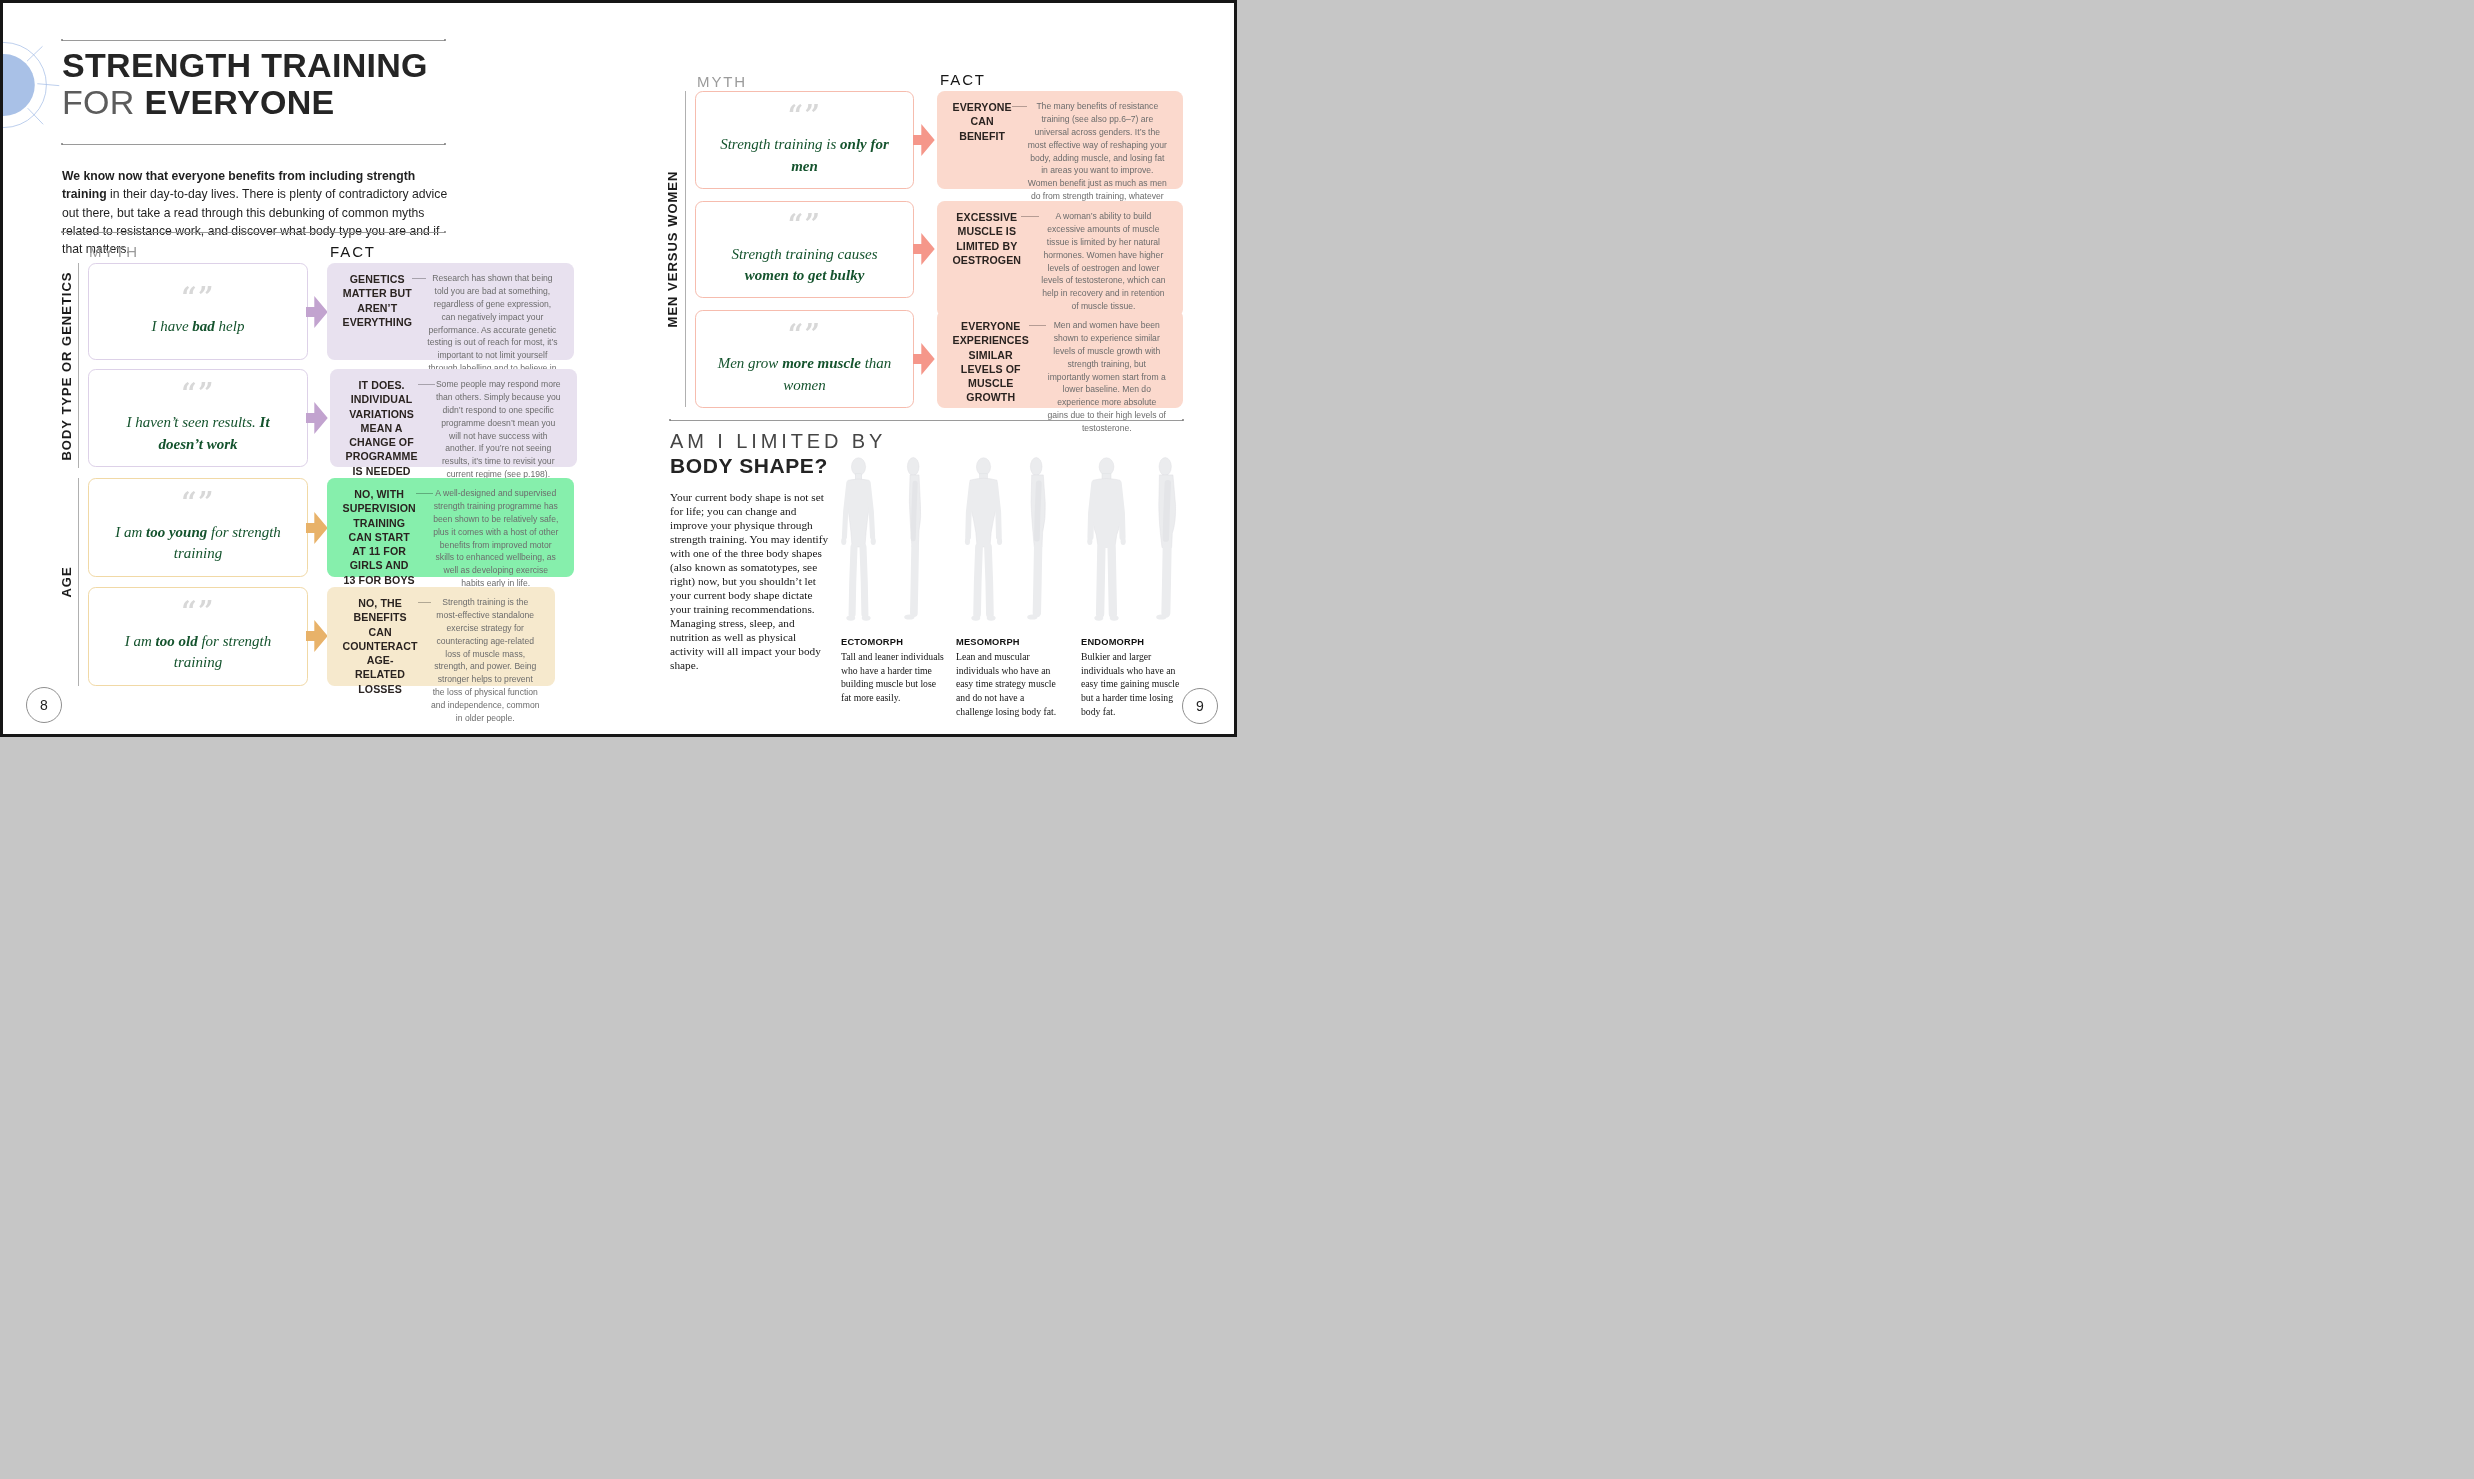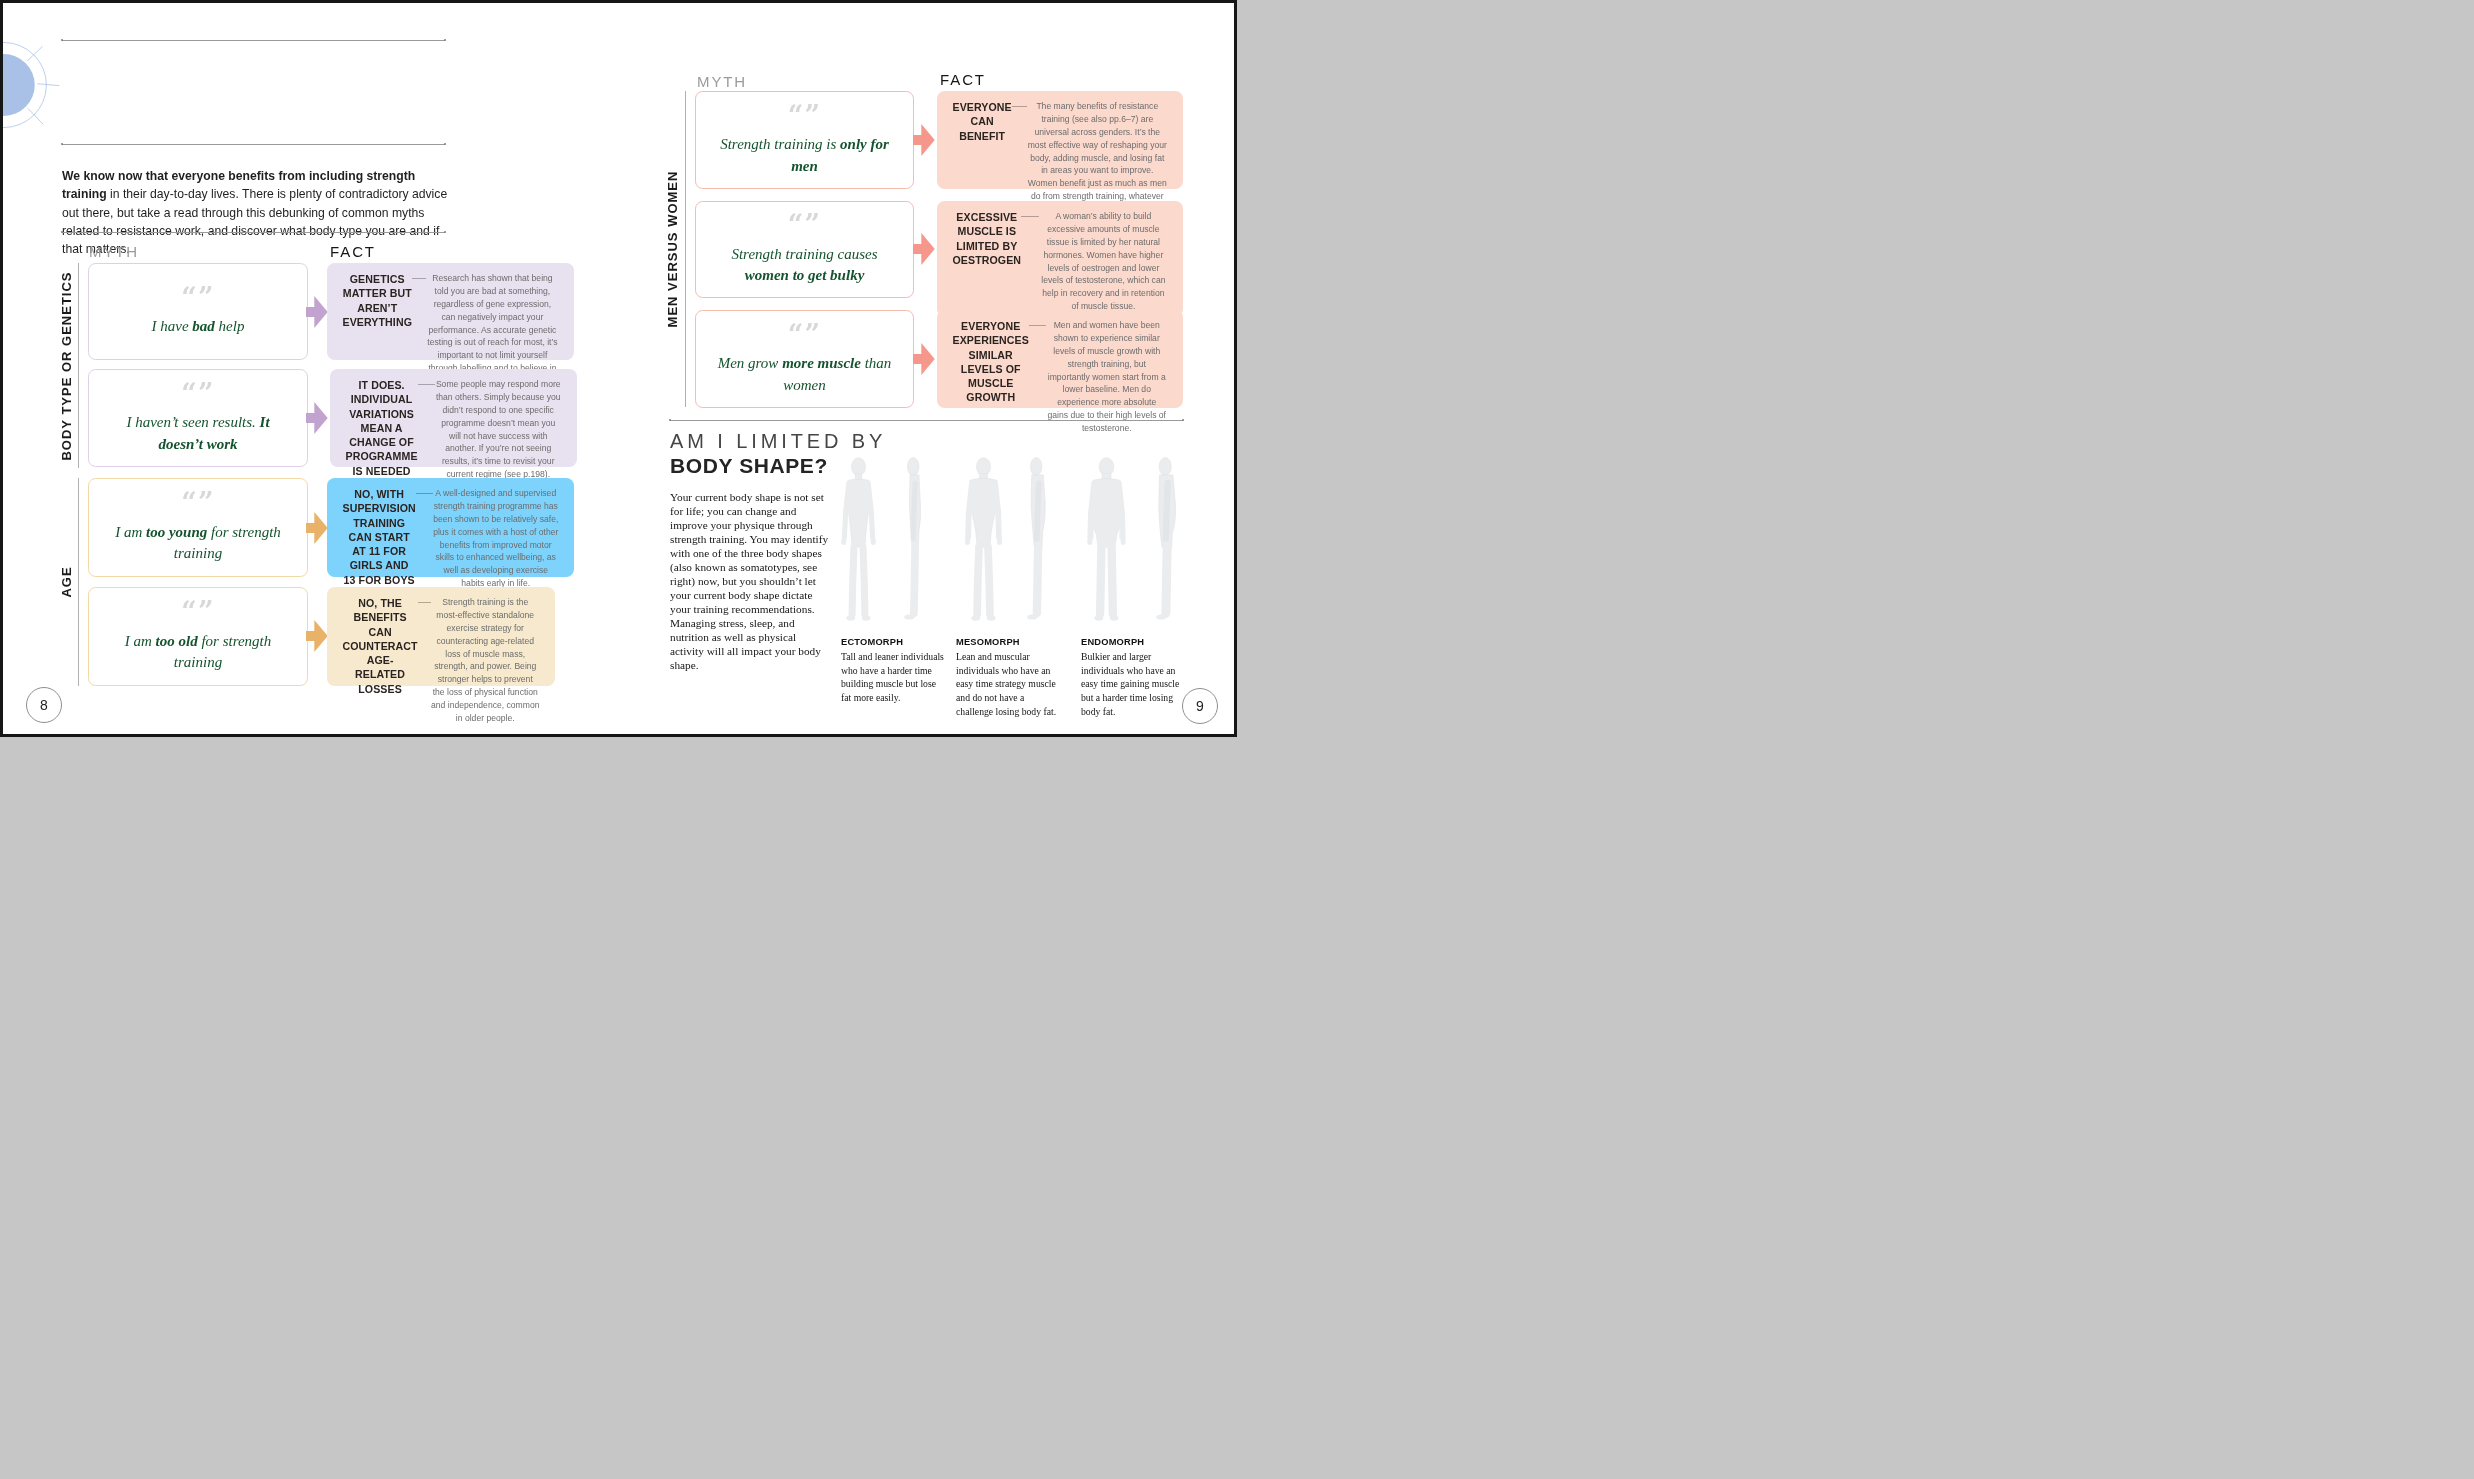--- a/index.html
+++ b/index.html
@@ -82,20 +82,27 @@
     <circle cx="82" cy="85" r="66" fill="none" stroke="#a9c1e7" stroke-width="1.2"></circle>
     <g stroke="#a9c1e7" stroke-width="1.2">
       <line x1="118" y1="48" x2="142" y2="25"></line>
       <line x1="134" y1="83" x2="168" y2="86"></line>
       <line x1="119" y1="121" x2="143" y2="146"></line>
     </g>
   </svg>
 
   <div class="rule" style="left:59px;top:37px;width:383px;"></div>
 
+  <div class="title">
+    <div><span class="t-bold">STRENGTH TRAINING</span></div>
+    <div>
+      <span class="t-light">FOR</span>
+      <span class="t-bold">EVERYONE</span>
+    </div>
+  </div>
 
   <div class="rule" style="left:59px;top:141px;width:383px;"></div>
 
   <p class="intro"><strong>We know now that everyone benefits from including strength training</strong><span> in their day-to-day lives. There is plenty of contradictory advice out there, but take a read through this debunking of common myths related to resistance work, and discover what body type you are and if that matters.</span></p>
 
   <div class="rule" style="left:59px;top:229px;width:383px;"></div>
 
   <div class="col-header myth" style="left:86px;top:240px;">MYTH</div>
   <div class="col-header fact" style="left:327px;top:240px;">FACT</div>
 
@@ -130,21 +137,21 @@
     <div class="fact-body">Some people may respond more than others. Simply because you didn’t respond to one specific programme doesn’t mean you will not have success with another. If you’re not seeing results, it’s time to revisit your current regime (see p.198).</div>
   </div>
 
   <div class="mythbox" style="left: 85px; top: 475px; width: 220px; height: 99px; border-color: rgb(241, 217, 166);">
     <div class="qmark">“”</div>
     <div class="qtext"><span>I am </span><span class="q-bold">too young</span><span> for strength training</span></div>
   </div>
   <svg class="arrow-svg" style="left:303px;top:507px;" width="23" height="36" viewBox="0 0 36 56">
     <polygon points="0,20 13,20 13,3 34,28 13,53 13,36 0,36" style="fill: rgb(232, 178, 105);"></polygon>
   </svg>
-  <div class="factbox" style="left: 324px; top: 475px; width: 247px; height: 99px; background-color: #7dd3fc;">
+  <div class="factbox" style="left: 324px; top: 475px; width: 247px; height: 99px; background-color: #86efac;">
     <div class="fact-heading">NO, WITH SUPERVISION TRAINING CAN START AT 11 FOR GIRLS AND 13 FOR BOYS</div>
     <div class="fact-divider"></div>
     <div class="fact-body">A well-designed and supervised strength training programme has been shown to be relatively safe, plus it comes with a host of other benefits from improved motor skills to enhanced wellbeing, as well as developing exercise habits early in life.</div>
   </div>
 
   <div class="mythbox" style="left: 85px; top: 584px; width: 220px; height: 99px; border-color: rgb(241, 217, 166);">
     <div class="qmark">“”</div>
     <div class="qtext"><span>I am </span><span class="q-bold">too old</span><span> for strength training</span></div>
   </div>
   <svg class="arrow-svg" style="left:303px;top:615px;" width="23" height="36" viewBox="0 0 36 56">

